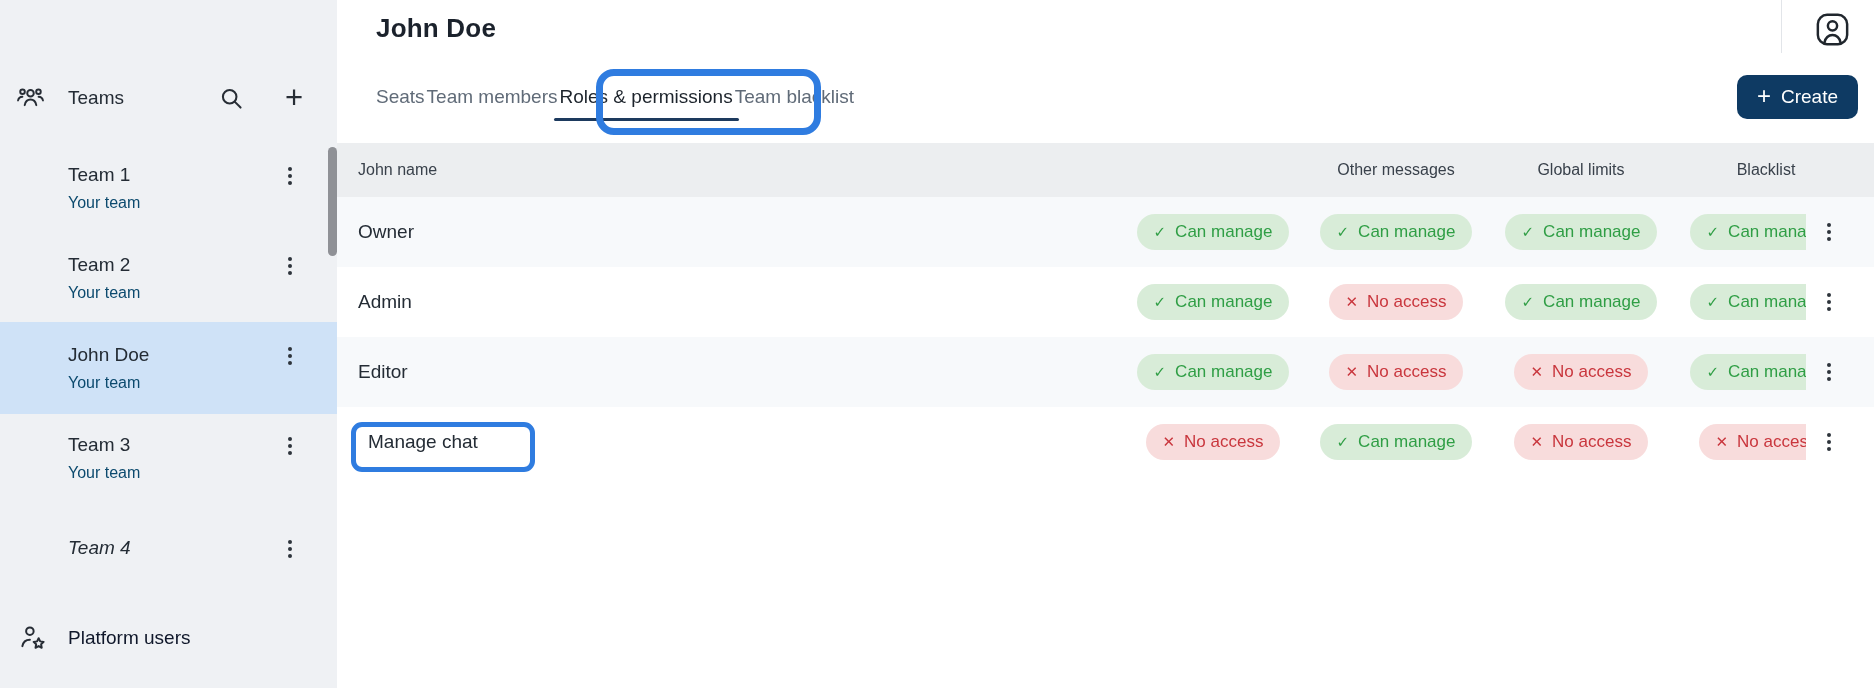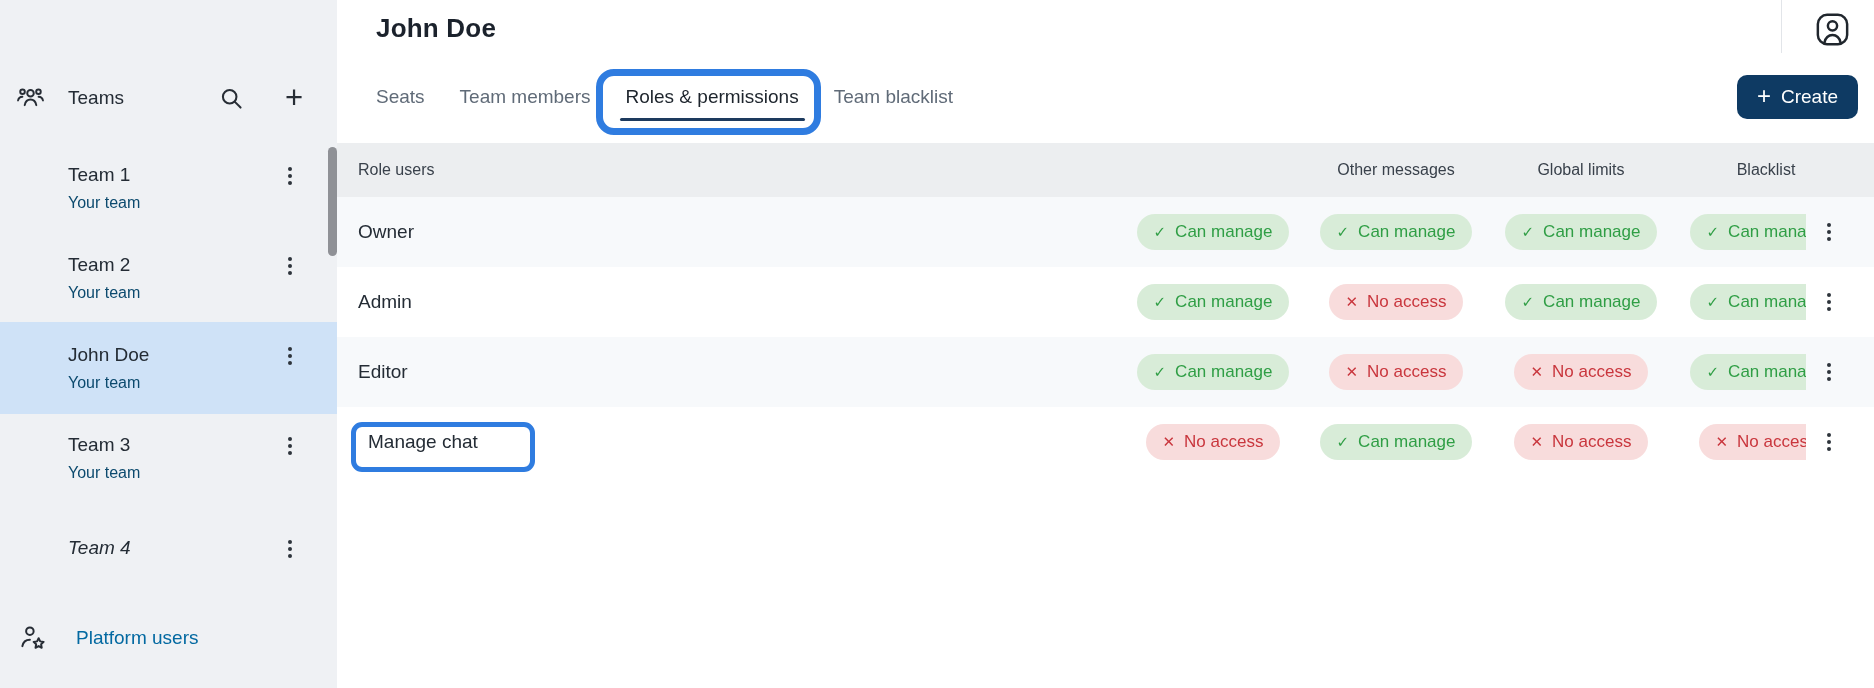--- a/index.html
+++ b/index.html
@@ -17,29 +17,29 @@
   .sb-item{position:absolute;left:0;width:337px;height:92px;cursor:pointer}
   .sb-item.selected{background:#cfe2f7}
   .sb-item .name{position:absolute;left:68px;top:22px;font-size:19px;color:#242c35}
   .sb-item .sub{position:absolute;left:68px;top:52px;font-size:16px;color:#0c4a6e}
   .kebab{display:flex;flex-direction:column;gap:3px;align-items:center;cursor:pointer;padding:4px}
   .kebab i{width:4px;height:4px;border-radius:50%;background:#2e343b;display:block}
   .sb-item .kebab{position:absolute;left:284px;top:21px}
   .sb-scroll{position:absolute;left:328px;top:147px;width:9px;height:109px;border-radius:5px;background:#8f9196}
   .sb-footer{position:absolute;left:0;top:608px;width:337px;height:60px;display:flex;align-items:center;cursor:pointer}
   .sb-footer svg{margin-left:18px;width:30px;height:30px;color:#272d35}
-  .sb-footer .sb-label{margin-left:28px;font-size:19px;color:#0369a1}
+  .sb-footer .sb-label{margin-left:20px;font-size:19px;color:#0f172a}
 
   
   main{position:absolute;left:337px;top:0;width:1537px;height:688px;background:#fff}
   .page-title{position:absolute;left:39px;top:13px;font-size:26px;font-weight:700;color:#1b222c;letter-spacing:.2px}
   .top-divider{position:absolute;left:1444px;top:0;width:1px;height:53px;background:#e2e5e9}
   .account{position:absolute;left:1477px;top:11px;width:37px;height:37px;color:#20262d;cursor:pointer}
 
-  .tabs{position:absolute;left:38px;top:86px;display:flex;gap:33px}
+  .tabs{position:absolute;left:38px;top:86px;display:flex;}
   .tab{position:relative;font-size:19px;line-height:22px;color:#606b78;padding:0 1px 14px;cursor:pointer;white-space:nowrap}
   .tab.active{color:#1d242c}
   .tab.active::after{content:"";position:absolute;left:-5px;right:-5px;bottom:1px;height:3px;border-radius:2px;background:#1d3a5e}
 
   .create{position:absolute;left:1400px;top:75px;width:121px;height:44px;border:none;border-radius:10px;background:#0e3a63;color:#fff;font-size:19px;display:flex;align-items:center;justify-content:center;gap:10px;cursor:pointer;font-family:inherit}
   .create .plus-glyph{font-size:24px;font-weight:300;margin-top:-3px}
 
   
   .thead{position:absolute;left:0;top:143px;width:1537px;height:54px;background:#eceef0}
   .th{position:absolute;top:0;height:54px;display:flex;align-items:center;font-size:16px;color:#39414b}
@@ -172,21 +172,21 @@
     <span class="tab-label">Team blacklist</span>
   </div>
     </nav>
 
   <button class="create">
     <span class="plus-glyph">+</span>
     <span>Create</span>
   </button>
 
   <div class="thead">
-    <div class="th first">Role users</div>
+    <div class="th first">John name</div>
       <div class="th center" style="left: 939px;">Other messages</div>
       <div class="th center" style="left: 1124px;">Global limits</div>
       <div class="th center" style="left: 1309px;">Blacklist</div>
     </div>
 
   <div class="rows" id="rows">
       <div class="row odd" style="top: 0px;">
     <div class="role">Owner</div>
     <div class="cells">
           <div class="cell" style="left: 756px;">

